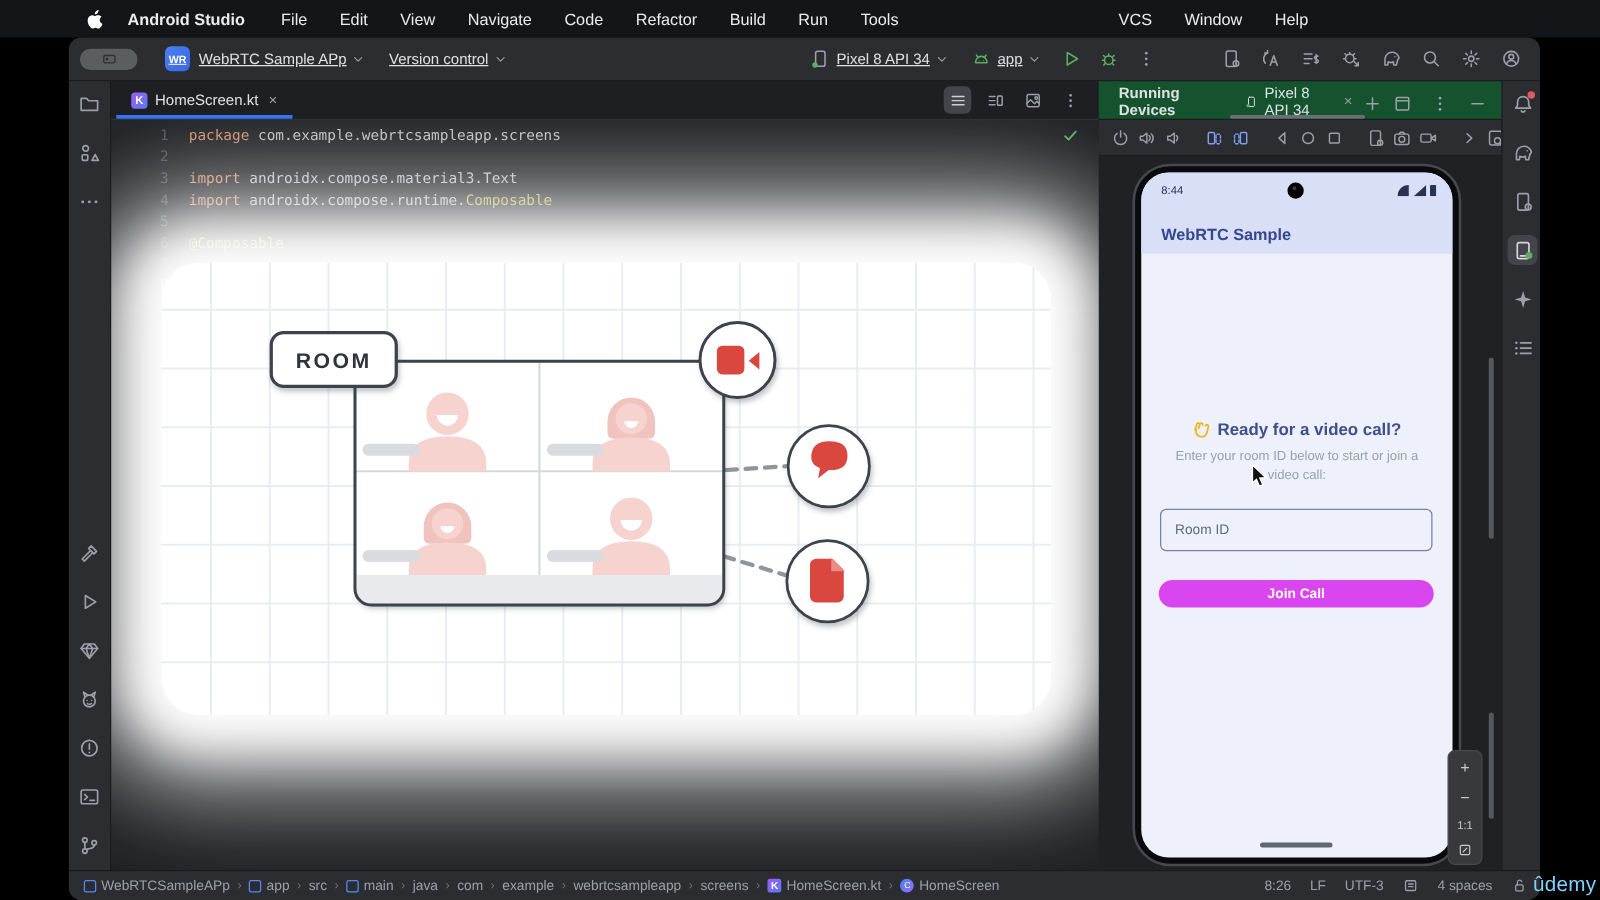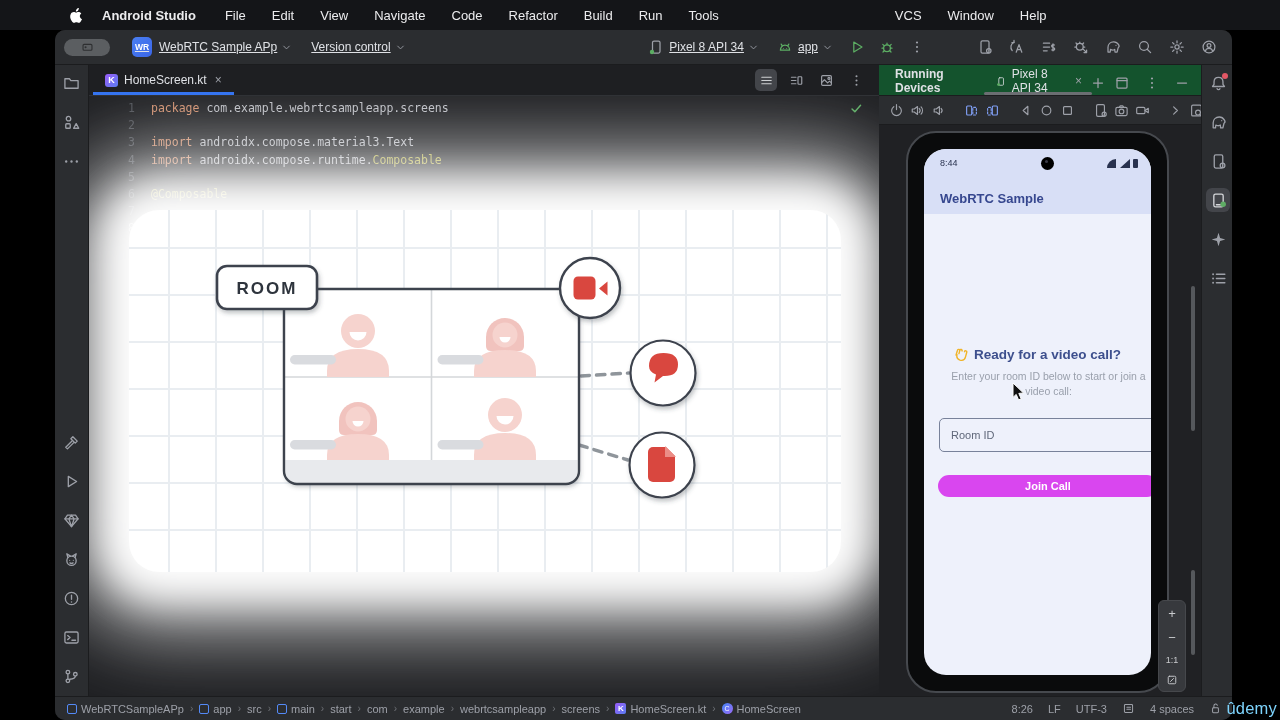--- a/index.html
+++ b/index.html
@@ -81,21 +81,21 @@
   .tabscroll{position:absolute;left:105px;bottom:0;width:108px;height:3px;background:#6b6e72;border-radius:2px;}
   .devbar{height:28px;display:flex;align-items:center;background:#2b2d30;border-bottom:1px solid #1b1c1e;
           padding:0 8px 0 10px;gap:6px;color:#9aa0a8;flex:0 0 auto;}
   .devbar .ic{width:15px;height:15px;}
   .devbar .sep{width:1px;height:15px;background:#46484c;margin:0 3px;}
   .devbar .blue{color:#7f9ef2;}
   .devbar .last{margin-left:auto;}
   .pbody{position:relative;flex:1;}
   
   .phone{position:absolute;left:27px;top:6px;width:263px;height:562px;background:#0a0b0c;
-         border:2px solid #46494e;border-radius:30px;box-sizing:border-box;padding:16px;}
+         border:2px solid #46494e;border-radius:30px;box-sizing:border-box;padding:5px;}
   .screen{position:relative;width:100%;height:100%;border-radius:22px;background:#eef1fb;overflow:hidden;}
   .appbar{position:absolute;left:0;top:0;right:0;height:65px;background:#d8dff6;}
   .ptime{position:absolute;left:16px;top:9px;font-size:9px;color:#29324f;}
   .hole{position:absolute;left:117px;top:8px;width:13px;height:13px;border-radius:50%;background:#000;}
   .hole::after{content:"";position:absolute;left:4px;top:3px;width:3px;height:3px;border-radius:50%;background:#3a3a46;}
   .pstat{position:absolute;right:13px;top:10px;display:flex;gap:3px;align-items:flex-end;color:#29324f;}
   .apptitle{position:absolute;left:16px;top:42px;font-size:13px;font-weight:bold;color:#36478f;}
   .pheading{position:absolute;left:0;top:198px;width:100%;text-align:center;font-size:13.5px;font-weight:bold;color:#3d4f8d;
             display:flex;justify-content:center;align-items:center;gap:5px;}
   .psub{position:absolute;left:22px;top:220px;width:205px;text-align:center;font-size:10.5px;line-height:15px;color:#9aa0ac;}
@@ -714,21 +714,21 @@
           <span class="bitem">
             <span>src</span>
           </span>
           <span class="bsep">›</span>
           <span class="bitem">
             <span class="modicon"></span>
             <span>main</span>
           </span>
           <span class="bsep">›</span>
           <span class="bitem">
-            <span>start</span>
+            <span>java</span>
           </span>
           <span class="bsep">›</span>
           <span class="bitem">
             <span>com</span>
           </span>
           <span class="bsep">›</span>
           <span class="bitem">
             <span>example</span>
           </span>
           <span class="bsep">›</span>

